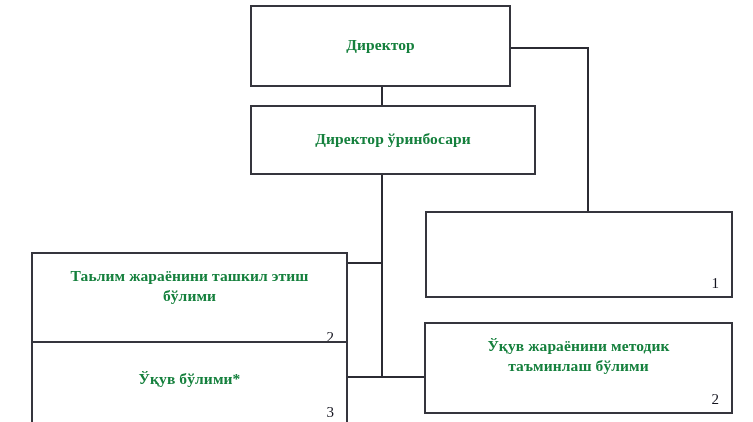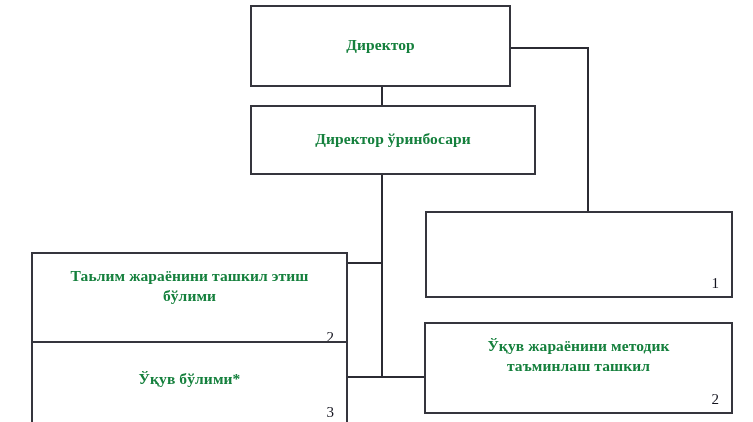--- a/index.html
+++ b/index.html
@@ -111,17 +111,17 @@
     <div class="num">1</div>
   </div>
 
   <div class="node" id="node-study">
     <div class="label">Ўқув бўлими*</div>
     <div class="num">3</div>
   </div>
 
   <div class="node" id="node-method">
     <div class="label">Ўқув жараёнини методик
-таъминлаш ташкил</div>
+таъминлаш бўлими</div>
     <div class="num">2</div>
   </div>
 
 </div>
 
 </body></html>

